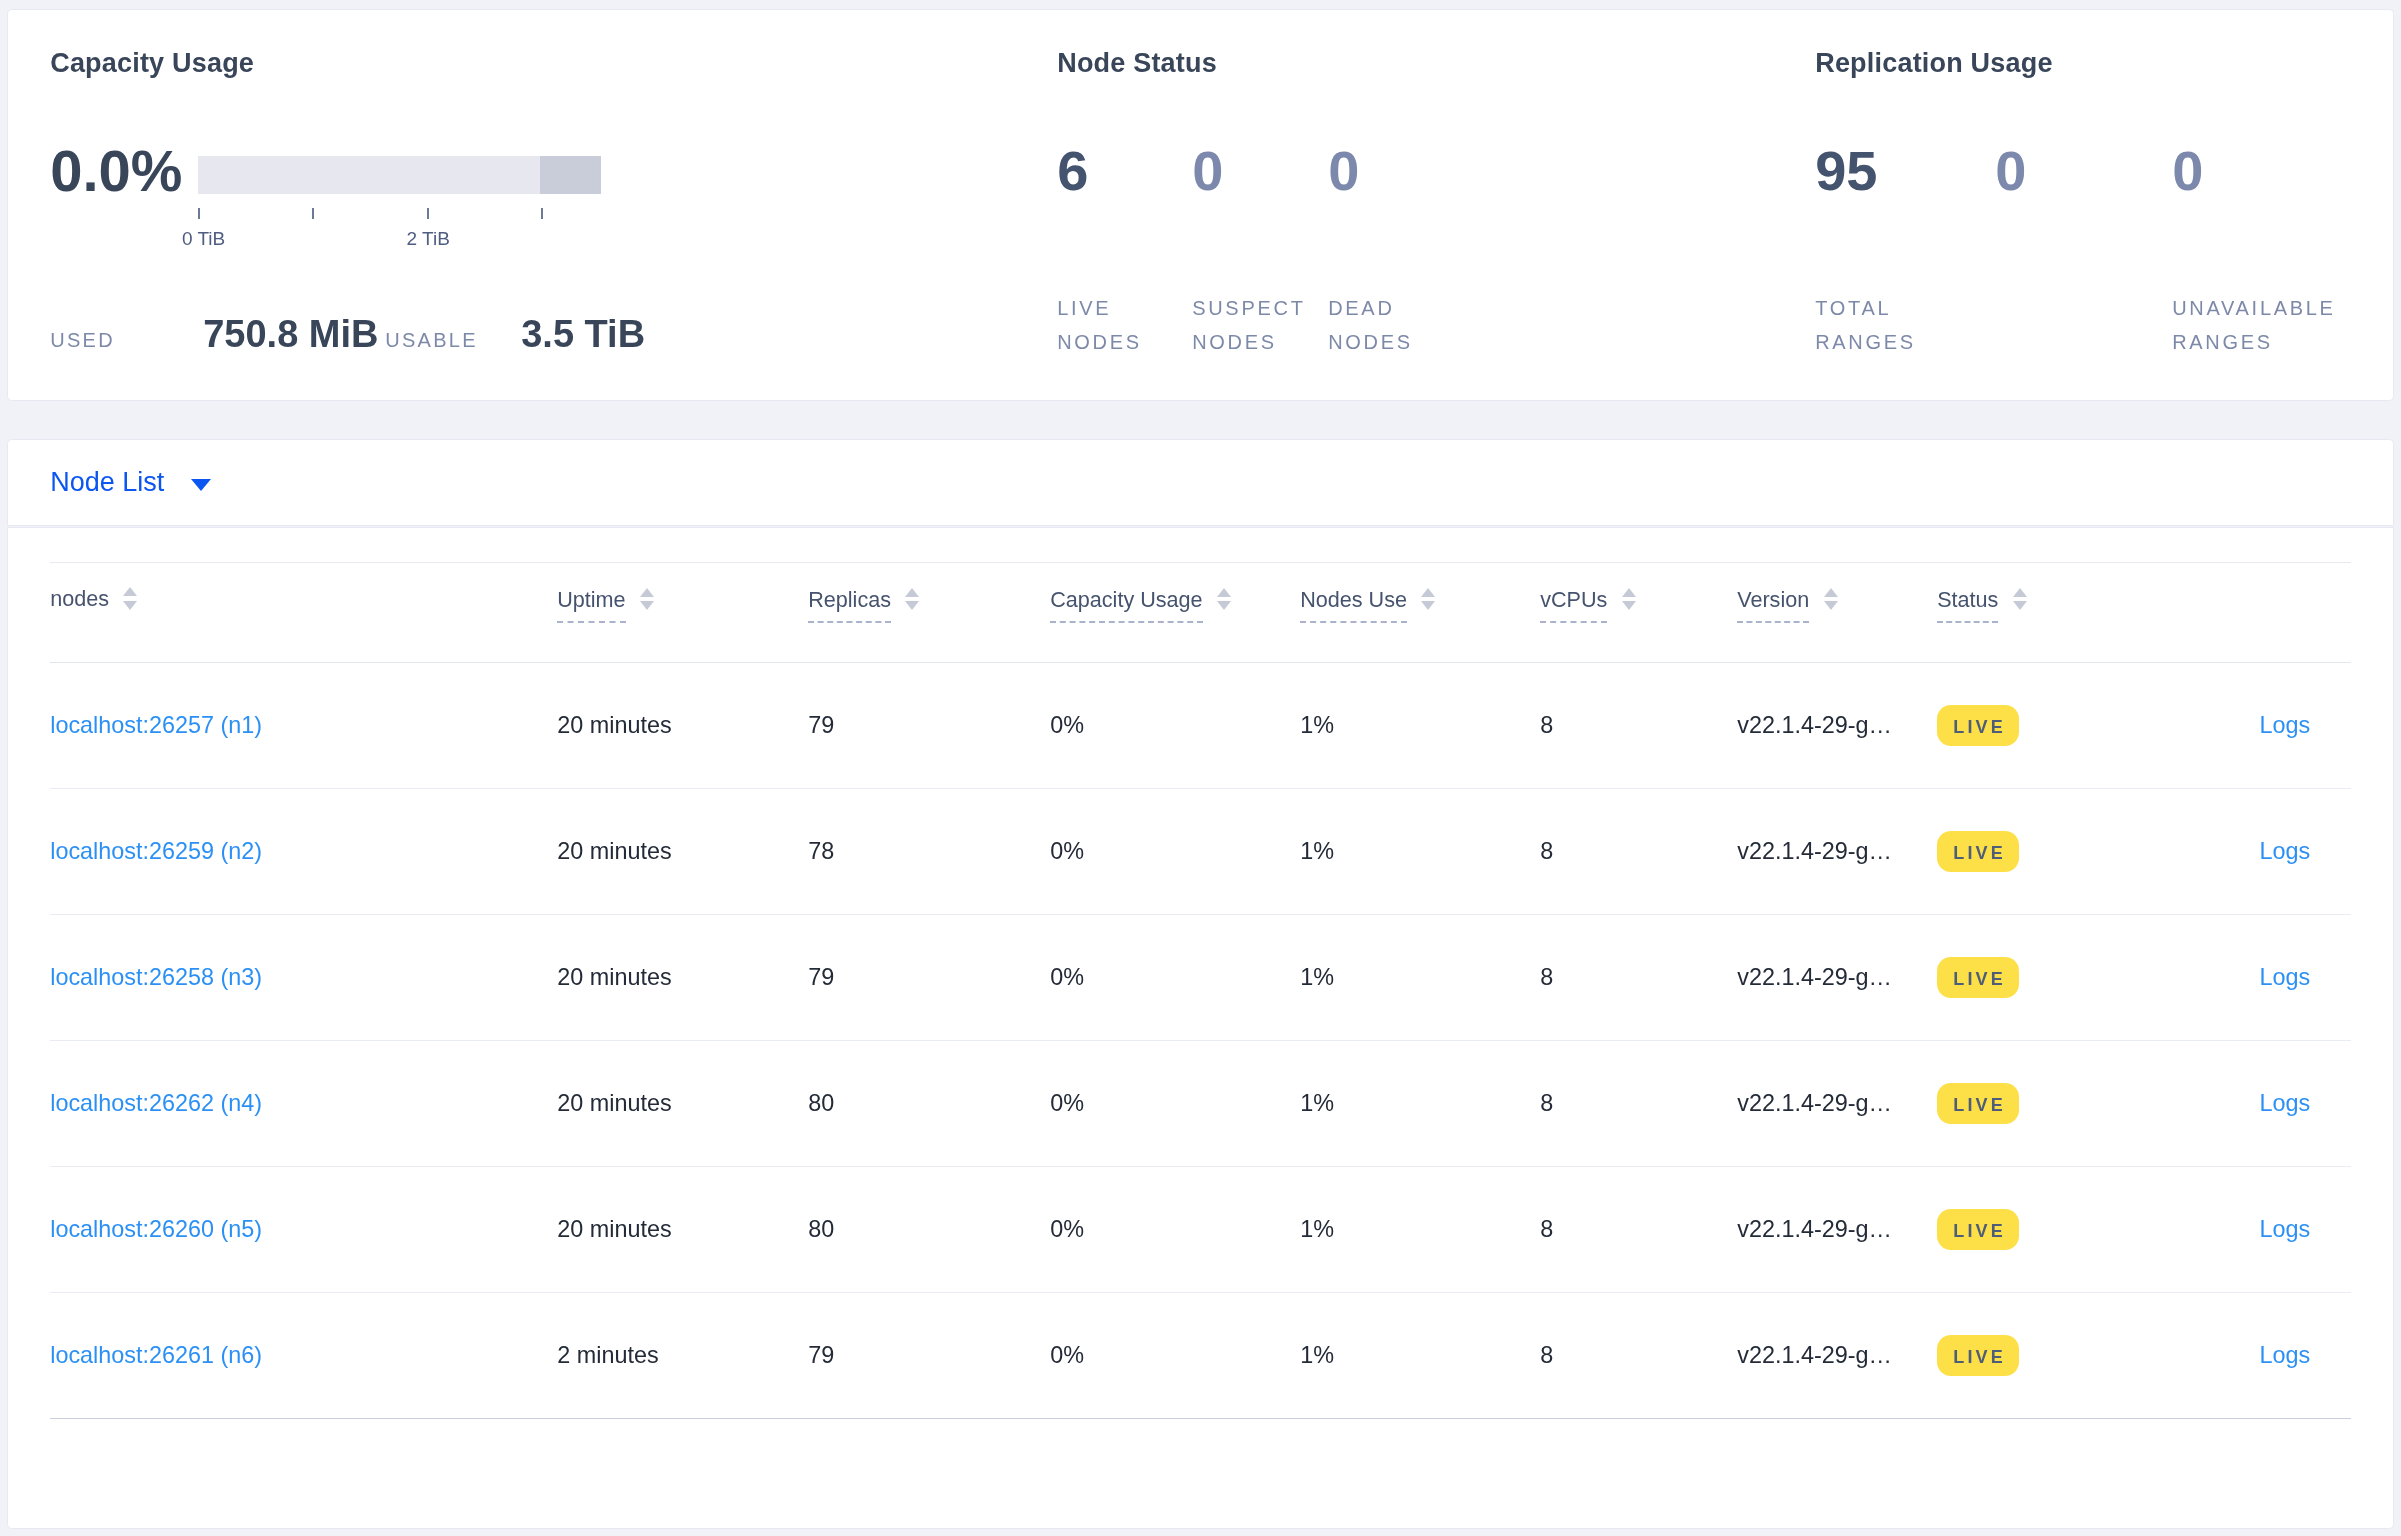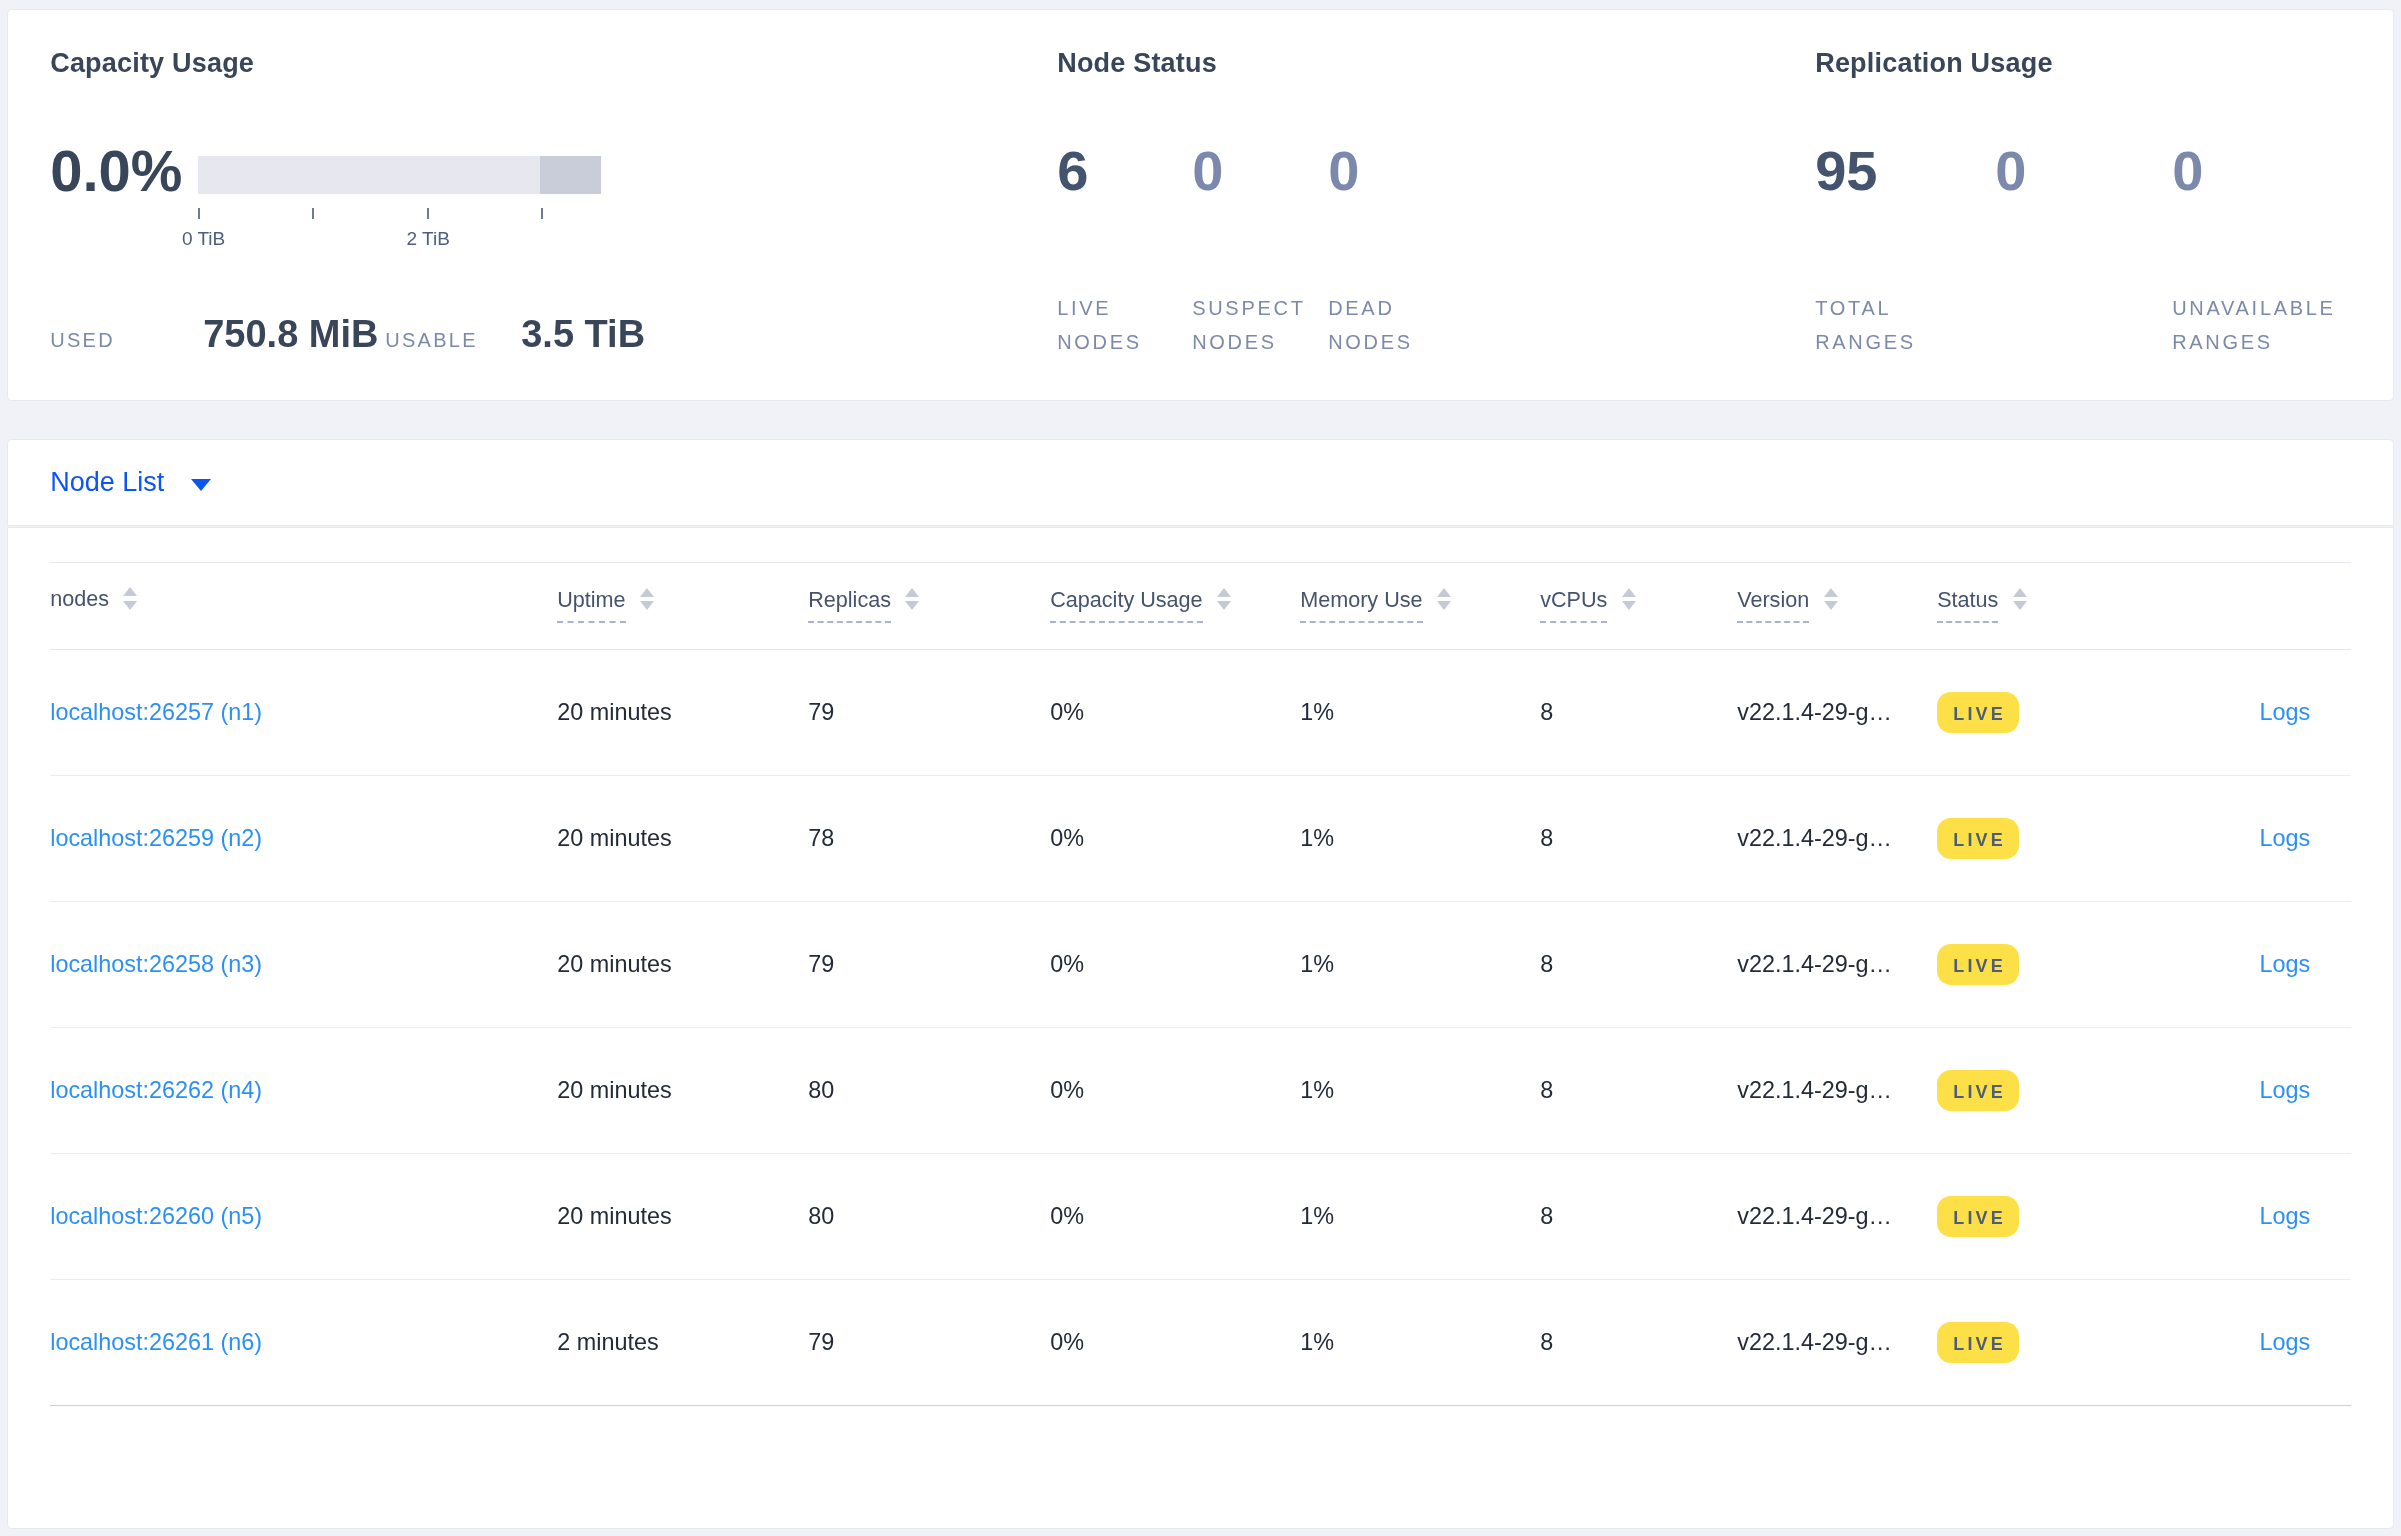--- a/index.html
+++ b/index.html
@@ -100,21 +100,21 @@
   }
   #heading-divider{margin:34px 42px 0 42px;border-top:1.8px solid #e6e9f1;}
 
   .grid-row{
     display:grid;
     grid-template-columns:507px 251px 242px 250px 240px 197px 200px 225px 1fr;
     margin:0 42px;
     align-items:center;
   }
   #table-header{
-    padding-top:23.4px;padding-bottom:26px;
+    padding-top:23.4px;padding-bottom:39px;
     border-bottom:1.8px solid #e2e6ee;
     align-items:end;
   }
   .th{
     font-size:21.6px;font-weight:500;color:#46536e;
     display:flex;align-items:center;white-space:nowrap;
   }
   .th-label.dashed{
     border-bottom:2.7px dashed #a9b4cc;
     padding-bottom:8px;
@@ -239,21 +239,21 @@
         </span>
     </div>
     <div class="th">
       <span class="th-label dashed">Capacity Usage</span>
       <span class="sort-icon">
           <i class="up"></i>
           <i class="down"></i>
         </span>
     </div>
     <div class="th">
-      <span class="th-label dashed">Memory Use</span>
+      <span class="th-label dashed">Nodes Use</span>
       <span class="sort-icon">
           <i class="up"></i>
           <i class="down"></i>
         </span>
     </div>
     <div class="th">
       <span class="th-label dashed">vCPUs</span>
       <span class="sort-icon">
           <i class="up"></i>
           <i class="down"></i>

